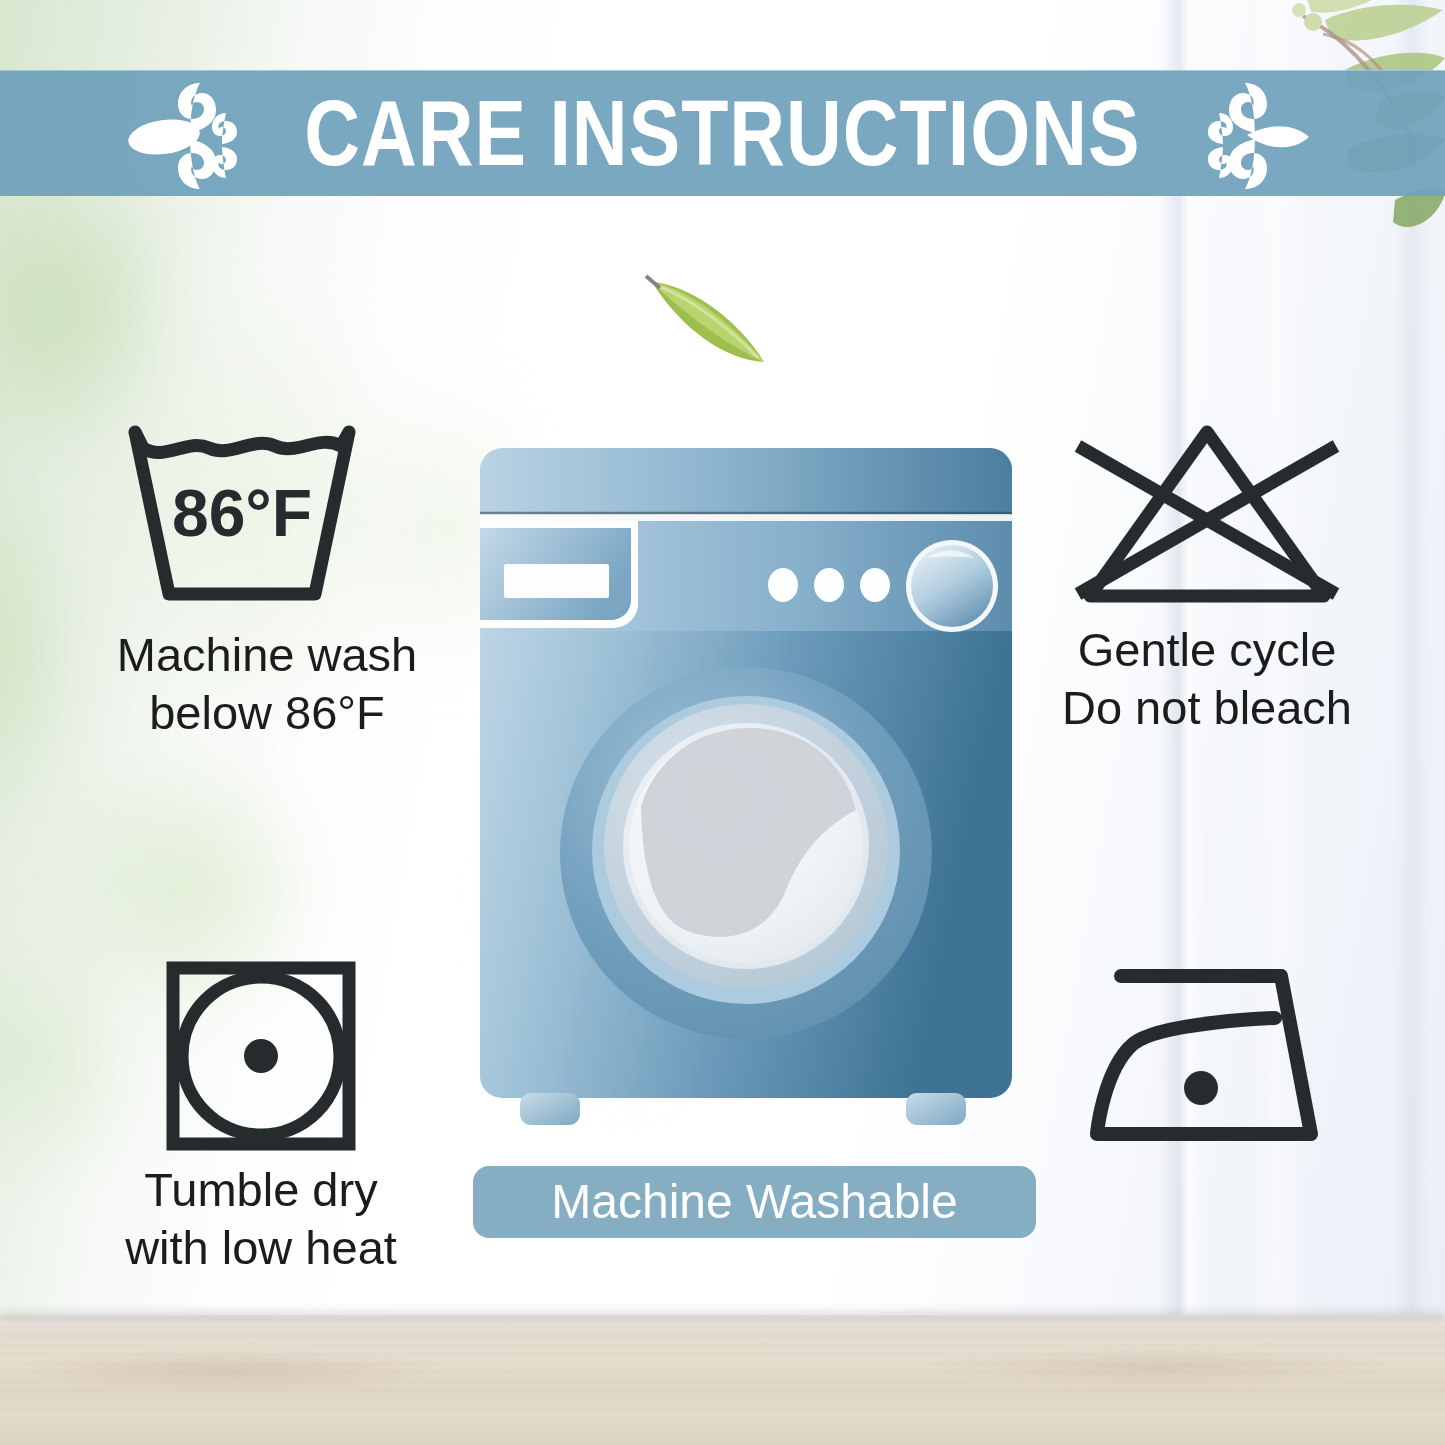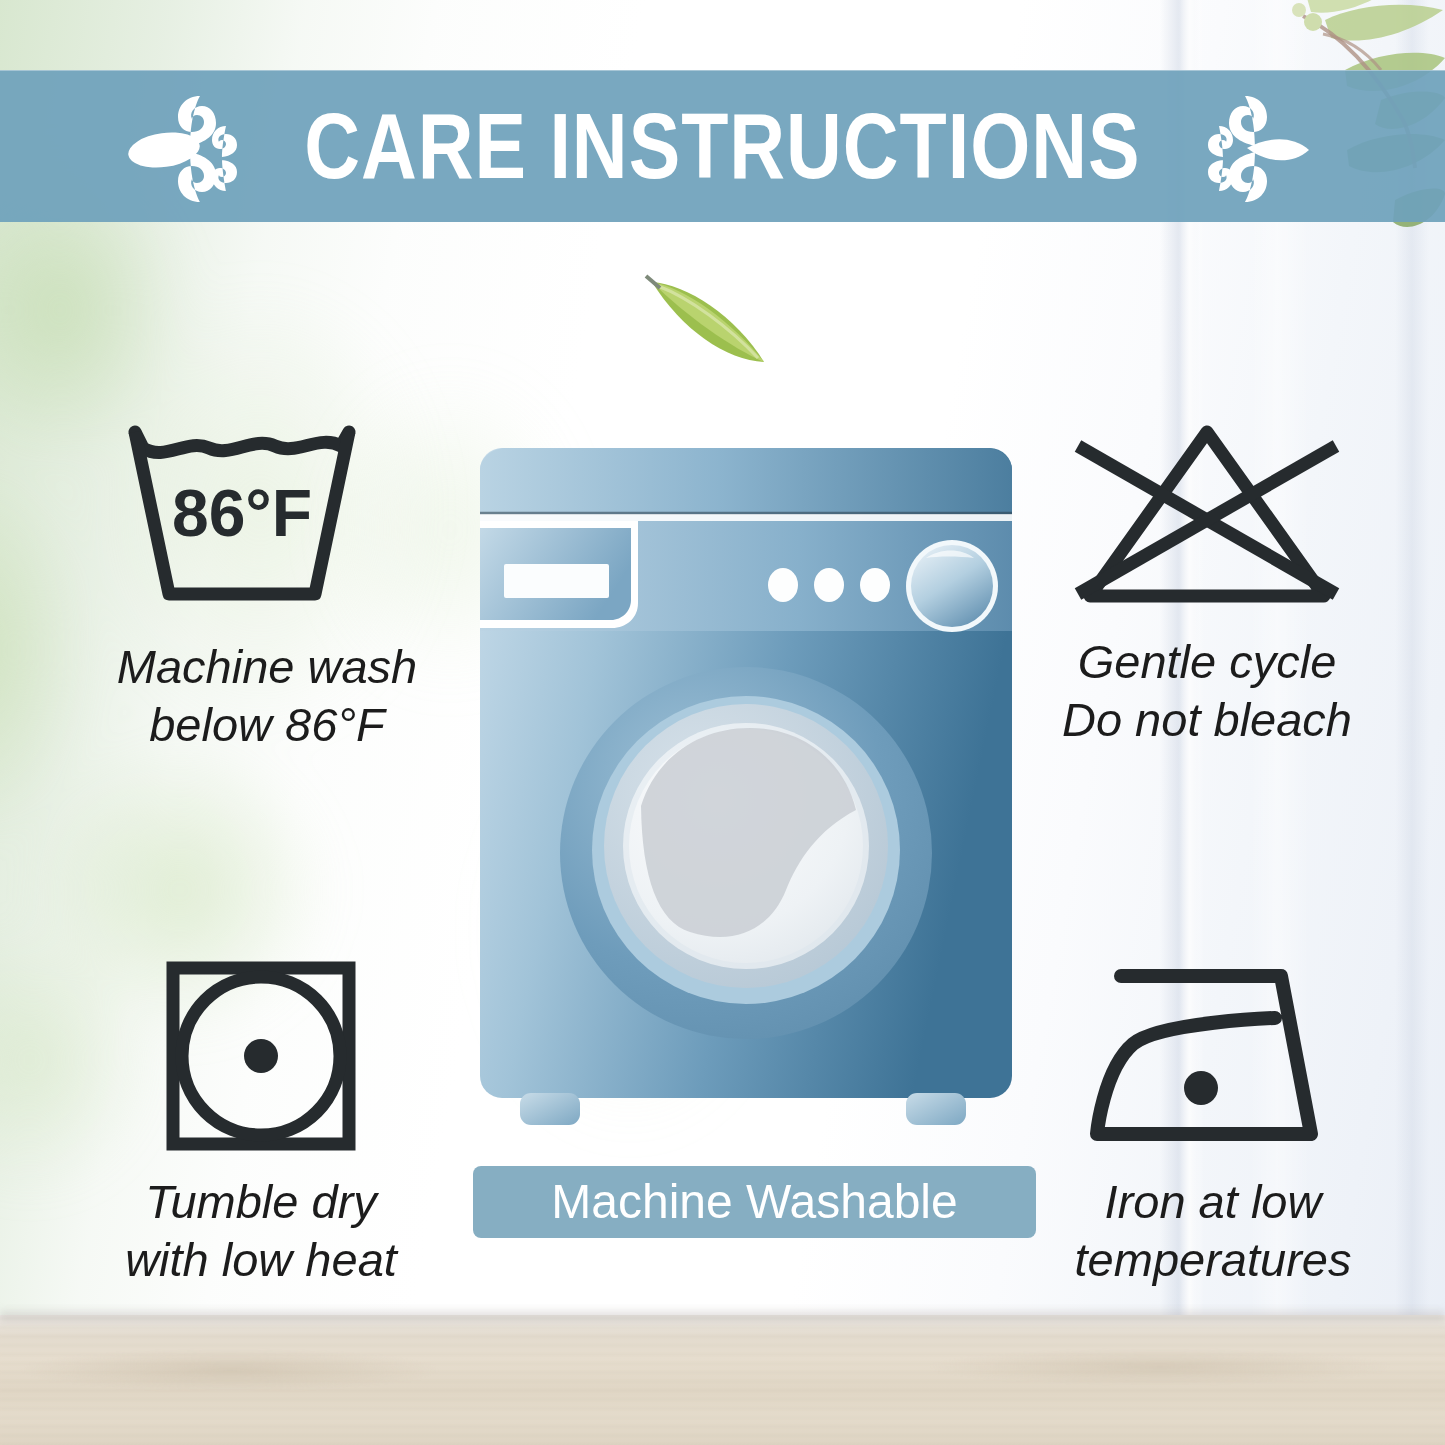--- a/index.html
+++ b/index.html
@@ -78,21 +78,21 @@
     background:linear-gradient(180deg, rgba(255,255,255,0) 0%, rgba(186,180,178,0.45) 55%, rgba(255,255,255,0) 100%);
     filter:blur(3px);
   }
 
   
   .foliage{ position:absolute; right:0; top:-20px; width:250px; height:300px; }
   .foliage svg{ width:100%; height:100%; display:block; }
 
   
   #header{
-    position:absolute; left:0; right:0; top:70px; height:152px;
+    position:absolute; left:0; right:0; top:70px; height:126px;
     background:rgba(111,161,187,0.93);
     display:flex; align-items:center; justify-content:center; gap:0;
     box-shadow:0 1px 0 rgba(255,255,255,0.35) inset;
   }
   #header .orn{ width:128px; height:112px; flex:0 0 auto; }
   #header .orn svg{ width:100%; height:100%; display:block; }
   #header .orn.right{ transform:scaleX(-1); }
   #header .title{
     font-size:78px; font-weight:bold; color:#ffffff;
     letter-spacing:1px; white-space:nowrap;
@@ -101,38 +101,38 @@
   }
 
   
   .leaf{ position:absolute; left:640px; top:268px; width:140px; height:110px; }
   .leaf svg{ width:100%; height:100%; display:block; }
 
   
   .care{ position:absolute; text-align:center; }
   .care .sym{ display:block; margin:0 auto; }
   .care .cap{
-    font-size:47px; color:#1c1c1c; line-height:1.24; margin-top:20px;
-    white-space:pre-line; font-weight:400;font-style:italic;
+    font-size:47px; color:#1c1c1c; line-height:1.24; margin-top:8px;
+    white-space:pre-line; font-weight:400;
   }
 
   #care-wash  { left:37px;   top:418px;  width:460px; }
   #care-bleach{ right:18px;  top:418px;  width:440px;text-align:center; }
   #care-dry   { left:46px;   top:958px;  width:430px; }
   #care-iron  { right:22px;  top:958px;  width:420px; }
 
   
   #washer{ position:absolute; left:466px; top:438px; width:560px; height:700px; }
   #washer svg{ width:100%; height:100%; display:block; }
 
   
   #badge{
     position:absolute; left:473px; top:1166px; width:563px; height:72px;
     background:rgba(117,163,186,0.88);
-    border-radius:8px;
+    border-radius:16px;
     display:flex; align-items:center; justify-content:center;
     color:#ffffff; font-size:48px; line-height:1;
   }
 </style>
 </head>
 <body>
 
 <div id="bg">
   <div class="bg-base"></div>
   <div class="bg-green-left"></div>
@@ -225,22 +225,20 @@
   </svg>
   <div class="cap">Tumble dry
 with low heat</div>
 </div>
 
 <div class="care" id="care-iron">
   <svg class="sym" width="260" height="195" viewBox="0 0 260 195" xmlns="http://www.w3.org/2000/svg">
     <path d="M38 18 L198 18 L228 176 L14 176 C14 176 20 112 50 86 C76 64 192 60 192 60" stroke="#262B2E" stroke-width="14" fill="none" stroke-linejoin="round" stroke-linecap="round"></path>
     <circle cx="118" cy="130" r="17" fill="#262B2E"></circle>
   </svg>
-  <div class="cap">Iron at low
-temperatures</div>
 </div>
 
 <div id="washer">
   <svg viewBox="0 0 560 700" xmlns="http://www.w3.org/2000/svg">
     <defs>
       <linearGradient id="gTop" x1="0" y1="0" x2="1" y2="0">
         <stop offset="0%" stop-color="#b9d3e3"></stop>
         <stop offset="45%" stop-color="#8cb4ce"></stop>
         <stop offset="100%" stop-color="#4c7e9f"></stop>
       </linearGradient>

